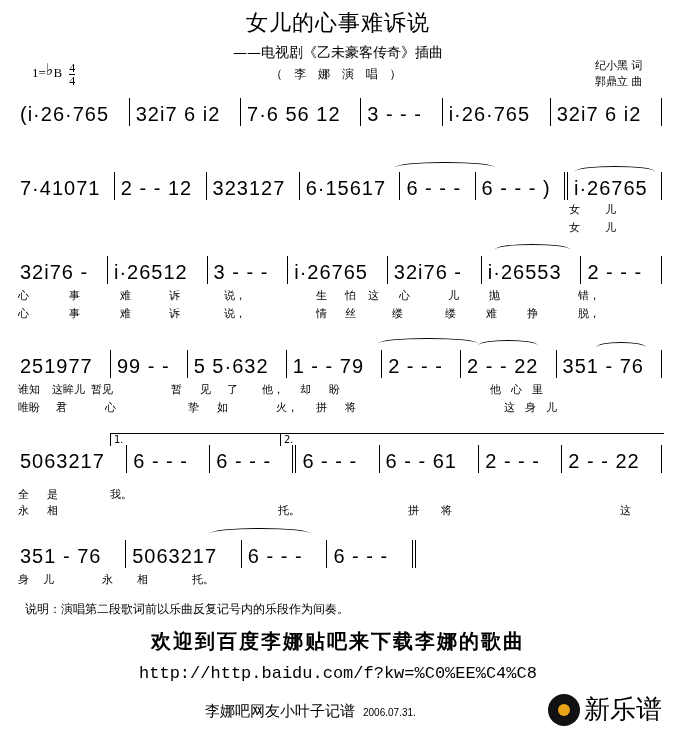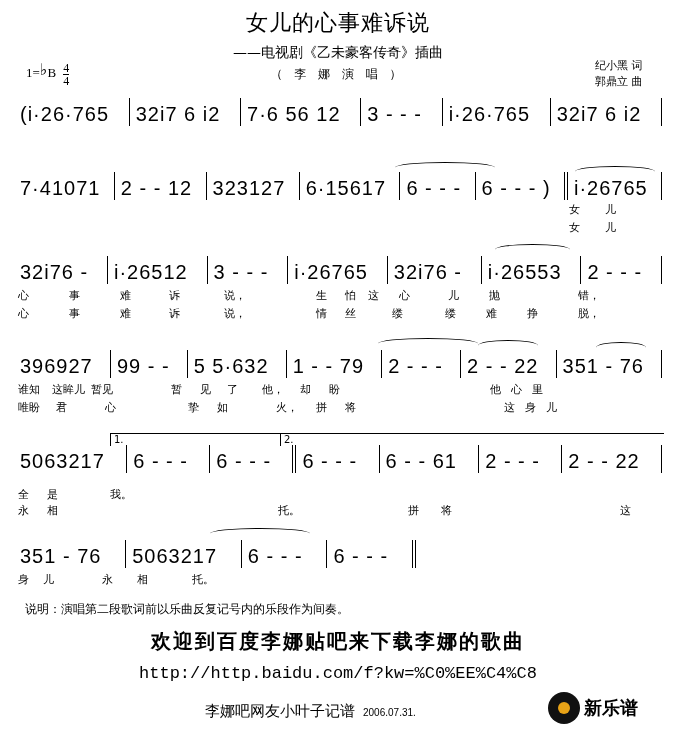--- a/index.html
+++ b/index.html
@@ -2,39 +2,39 @@
 <html><head>
 <meta charset="utf-8">
 <style>
   html,body{margin:0;padding:0;background:#fff;}
   body{width:676px;height:733px;position:relative;overflow:hidden;font-family:"DejaVu Sans","Liberation Sans",sans-serif;color:#000;}
   .abs{position:absolute;}
   .title{left:0;width:676px;top:8px;text-align:center;font-size:22px;letter-spacing:1px;font-family:"DejaVu Serif","Liberation Serif",serif;}
   .subtitle{left:0;width:676px;top:44px;text-align:center;font-size:14px;}
   .singer{left:0;width:676px;top:66px;text-align:center;font-size:12px;letter-spacing:4px;}
   .credits{left:595px;top:58px;font-size:11px;line-height:16px;}
-  .key{left:26px;top:62px;font-size:13px;font-family:"Liberation Serif",serif;}
+  .key{left:32px;top:62px;font-size:13px;font-family:"Liberation Serif",serif;}
   .key .flat{font-size:16px;position:relative;top:-2px;}
   .key .tsig{display:inline-block;vertical-align:middle;text-align:center;line-height:12px;font-size:12px;margin-left:4px;}
   .line{position:absolute;left:0;width:676px;}
   .bars{position:absolute;left:14px;right:14px;display:flex;height:28px;}
   .bar{flex:1 1 auto;display:flex;align-items:flex-end;padding:0 6px;border-right:1.5px solid #000;height:28px;font-family:"Liberation Sans",sans-serif;font-size:20px;white-space:nowrap;letter-spacing:1px;}
   .bar.end{border-right:4px double #000;}
   .lyr{position:absolute;font-size:11px;white-space:nowrap;}
   .volta{position:absolute;border-top:1px solid #000;border-left:1px solid #000;height:12px;font-size:10px;padding-left:3px;}
   .slur{position:absolute;border-top:1px solid #000;border-radius:50% 50% 0 0;height:10px;}
   .remark{left:25px;top:601px;font-size:12px;}
   .welcome{left:0;width:676px;top:628px;text-align:center;font-size:20px;font-weight:bold;font-family:"DejaVu Serif","Liberation Serif",serif;letter-spacing:2px;}
   .url{left:0;width:676px;top:664px;text-align:center;font-size:17px;font-family:"Liberation Mono","DejaVu Sans Mono",monospace;}
   .sig{left:205px;top:702px;font-size:15px;font-family:"DejaVu Serif",serif;}
   .sig .date{font-size:10px;margin-left:8px;font-family:"Liberation Sans",sans-serif;}
   .logo{left:548px;top:692px;display:flex;align-items:center;gap:4px;}
   .logo .disc{width:32px;height:32px;border-radius:50%;background:#111;position:relative;}
   .logo .disc::after{content:"";position:absolute;left:10px;top:10px;width:12px;height:12px;border-radius:50%;background:#e8a317;}
-  .logo .txt{font-size:18px;font-weight:bold;}
+  .logo .txt{font-size:26px;font-weight:normal;}
 </style>
 </head>
 <body>
 
 <div class="abs title">女儿的心事难诉说</div>
 <div class="abs subtitle">——电视剧《乙未豪客传奇》插曲</div>
 <div class="abs singer">（ 李 娜 演 唱 ）</div>
 <div class="abs credits">
   <div>纪小黑 词</div>
   <div>郭鼎立 曲</div>
@@ -90,21 +90,21 @@
   <div class="lyr" style="left:18px;top:50px;">
     <span>心</span><span style="margin-left:40px">事</span><span style="margin-left:40px">难</span><span style="margin-left:38px">诉</span><span style="margin-left:44px">说，</span><span style="margin-left:70px">情</span><span style="margin-left:18px">丝</span><span style="margin-left:36px">缕</span><span style="margin-left:42px">缕</span><span style="margin-left:30px">难</span><span style="margin-left:30px">挣</span><span style="margin-left:40px">脱，</span>
   </div>
 </div>
 
 <div class="line" style="top:350px;">
   <div class="slur" style="left:378px;width:100px;top:-12px;"></div>
   <div class="slur" style="left:478px;width:60px;top:-10px;"></div>
   <div class="slur" style="left:596px;width:50px;top:-8px;"></div>
   <div class="bars">
-    <div class="bar">396927</div>
+    <div class="bar">251977</div>
     <div class="bar">99 - -</div>
     <div class="bar">5 5·632</div>
     <div class="bar">1 - - 79</div>
     <div class="bar">2 - - -</div>
     <div class="bar">2 - - 22</div>
     <div class="bar">351 - 76</div>
   </div>
   <div class="lyr" style="left:18px;top:32px;">
     <span>谁知</span><span style="margin-left:12px">这眸儿</span><span style="margin-left:6px">暂见</span><span style="margin-left:58px">暂</span><span style="margin-left:18px">见</span><span style="margin-left:16px">了</span><span style="margin-left:24px">他，</span><span style="margin-left:16px">却</span><span style="margin-left:18px">盼</span><span style="margin-left:150px">他</span><span style="margin-left:10px">心</span><span style="margin-left:10px">里</span>
   </div>

